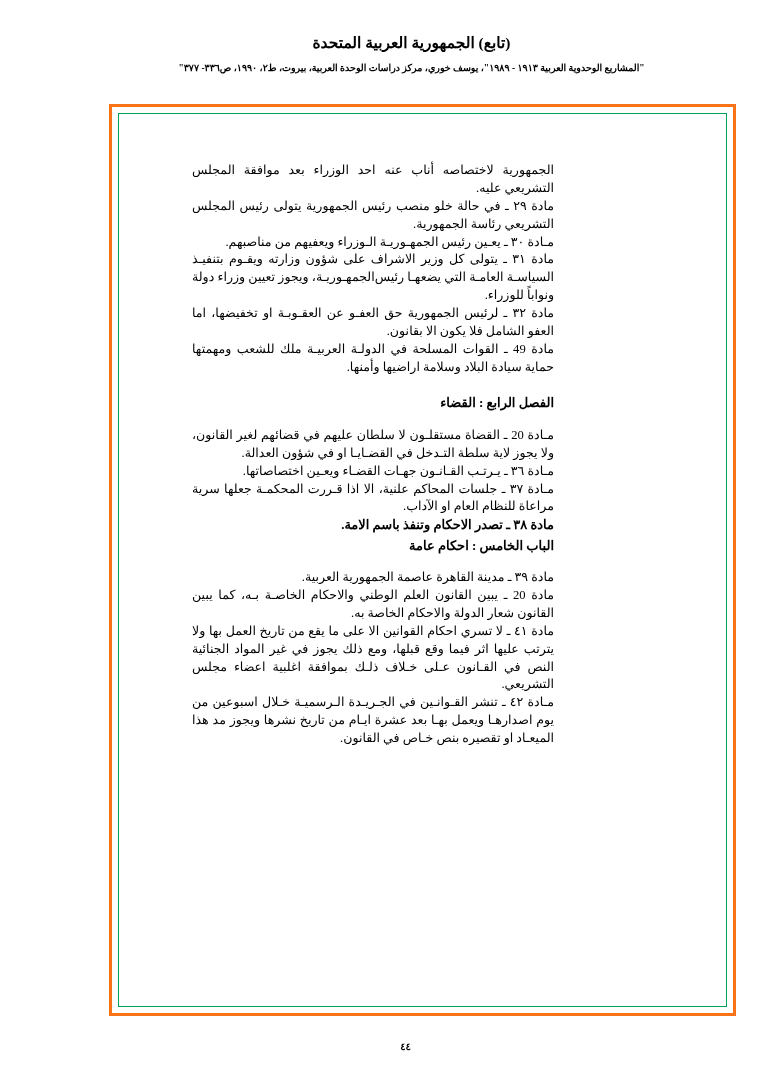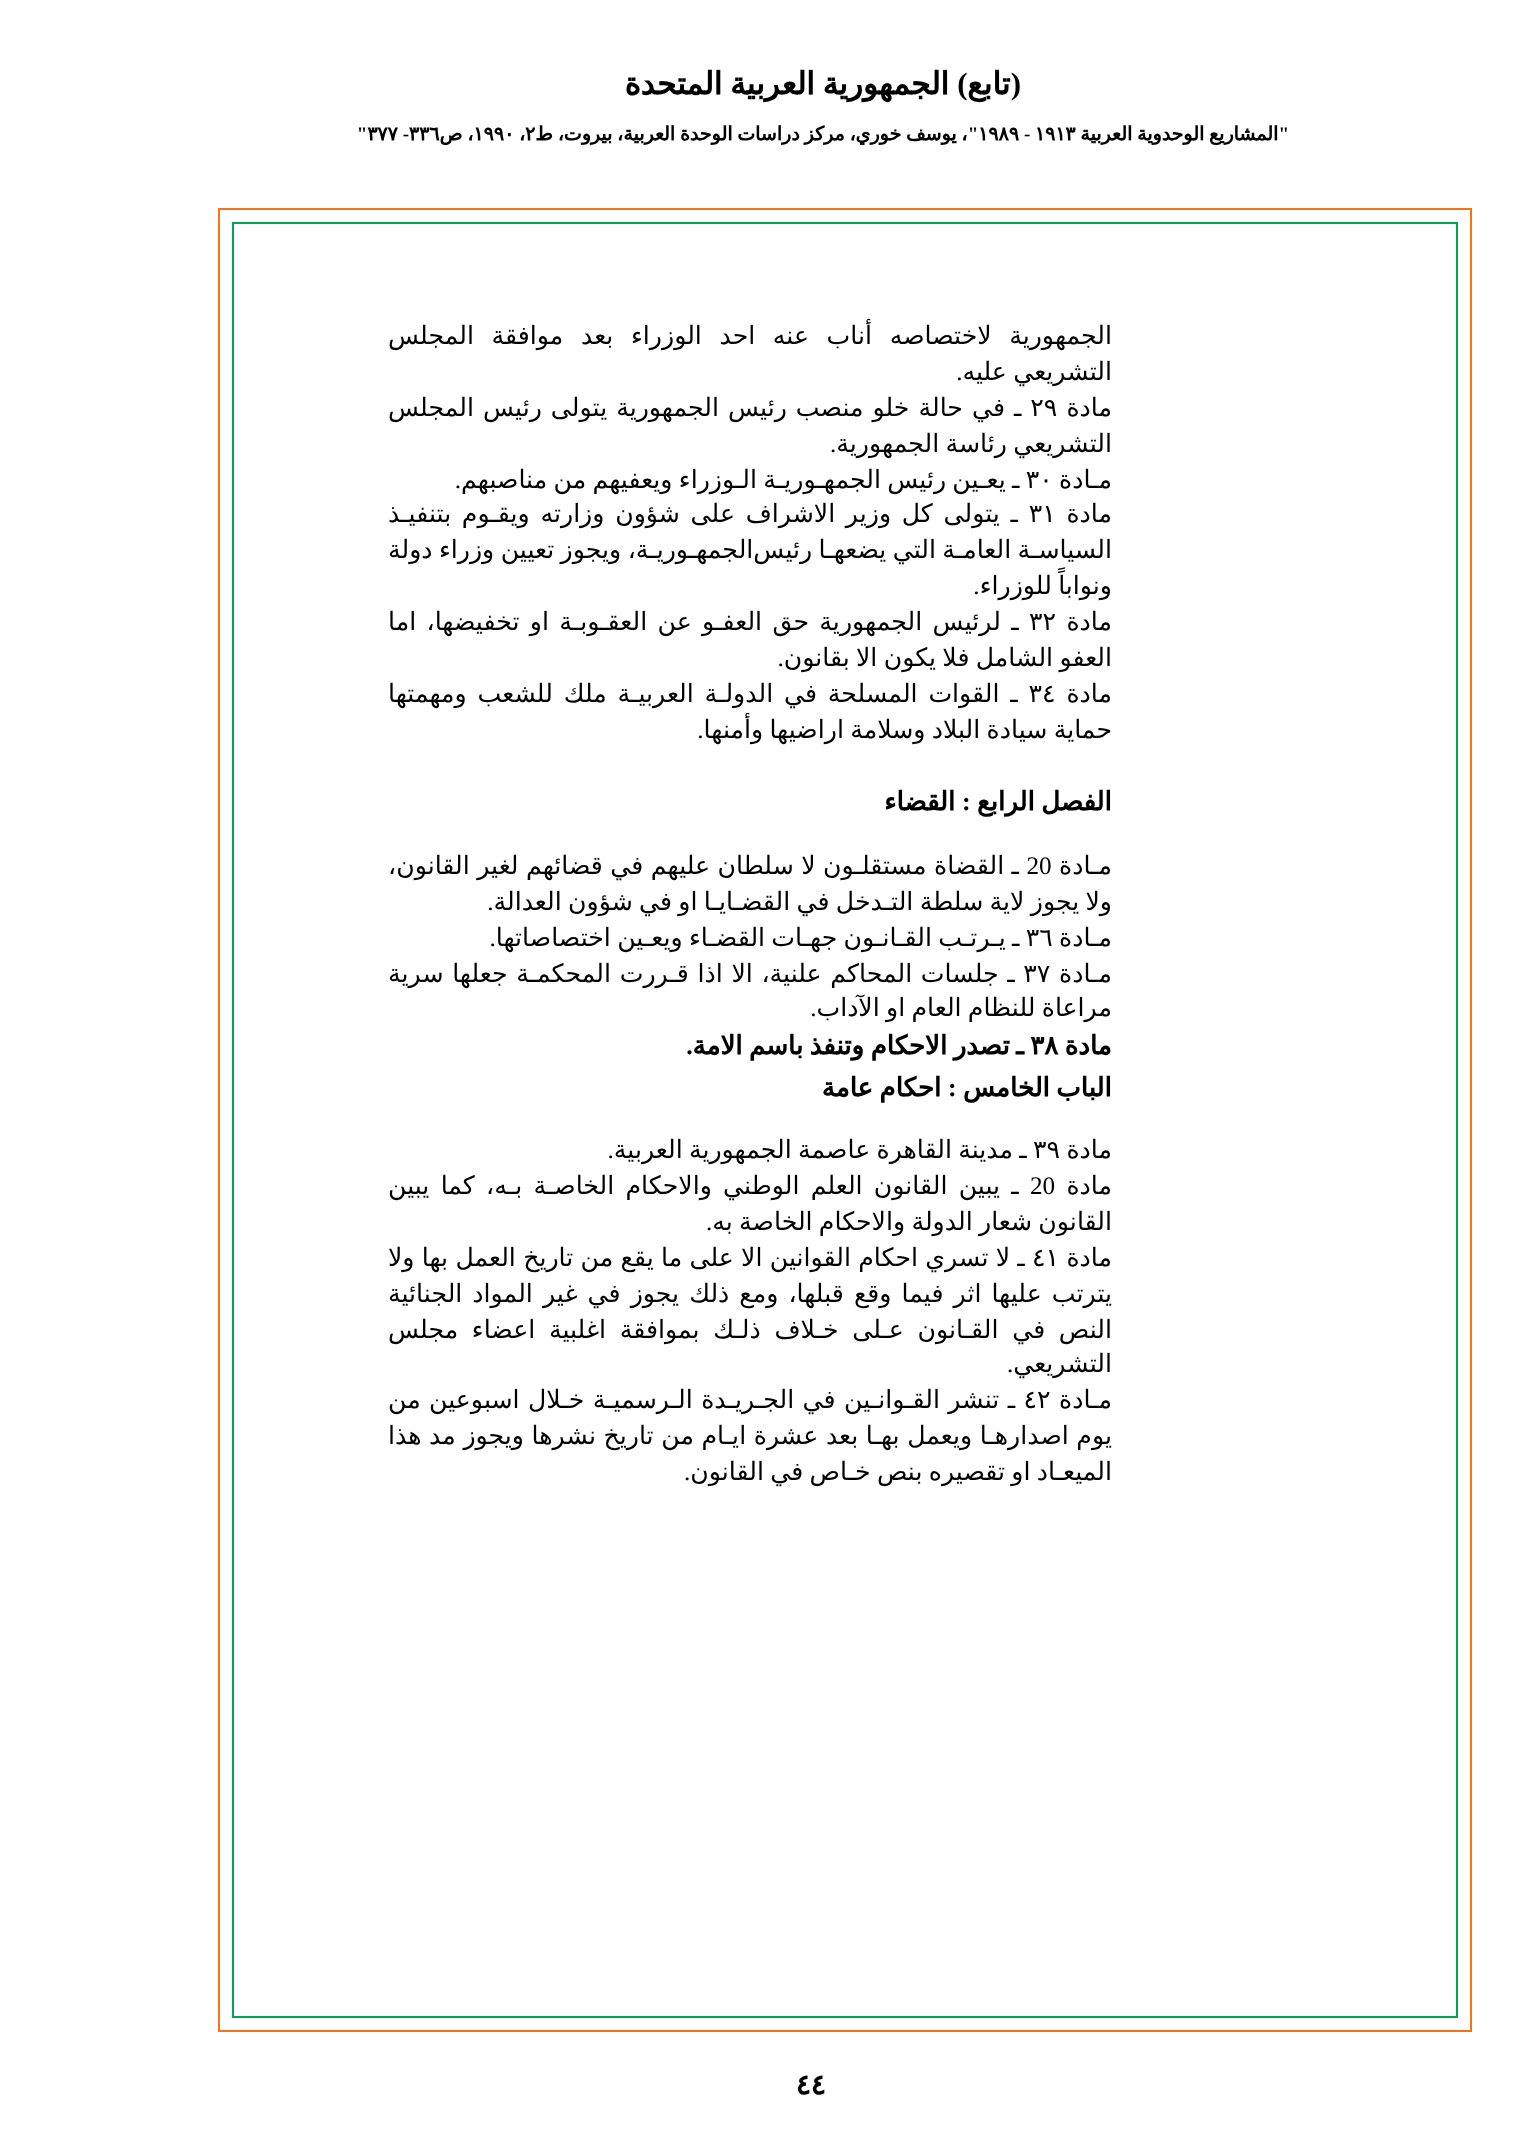--- a/index.html
+++ b/index.html
@@ -36,21 +36,21 @@
     font-weight: bold;
     margin-top: 9px;
     line-height: 1.3;
   }
   .frame {
     position: absolute;
     top: 104px;
     right: 22px;
     left: 22px;
     bottom: 62px;
-    border: 1px solid #f97316;
+    border: 3px solid #f97316;
     box-sizing: border-box;
     background: #ffffff;
     margin-left: 22px;
   }
   .frame-inner {
     position: absolute;
     top: 6px;
     right: 6px;
     left: 6px;
     bottom: 6px;
@@ -87,21 +87,21 @@
     font-weight: bold;
     font-size: 13px;
     margin: 2px 0 14px 0 !important;
   }
   .footer {
     position: absolute;
     bottom: 26px;
     left: 0;
     right: 12px;
     text-align: center;
-    font-size: 14px;
+    font-size: 10px;
     font-weight: bold;
   }
 </style>
 </head>
 <body>
 
 <div class="page">
 
   <div class="header">
     <div class="title">(تابع) الجمهورية العربية المتحدة</div>
@@ -111,21 +111,21 @@
   <div class="frame">
     <div class="frame-inner">
 
       <div class="content">
 
         <p class="j">الجمهورية لاختصاصه أناب عنه احد الوزراء بعد موافقة المجلس التشريعي عليه.</p>
         <p class="j">مادة ٢٩ ـ في حالة خلو منصب رئيس الجمهورية يتولى رئيس المجلس التشريعي رئاسة الجمهورية.</p>
         <p class="j">مـادة ٣٠ ـ يعـين رئيس الجمهـوريـة الـوزراء ويعفيهم من مناصبهم.</p>
         <p class="j">مادة ٣١ ـ يتولى كل وزير الاشراف على شؤون وزارته ويقـوم بتنفيـذ السياسـة العامـة  التي يضعهـا رئيس‌الجمهـوريـة، ويجوز تعيين وزراء دولة ونواباً للوزراء.</p>
         <p class="j">مادة ٣٢ ـ لرئيس الجمهورية حق العفـو عن العقـوبـة او تخفيضها، اما العفو الشامل فلا يكون الا بقانون.</p>
-        <p class="j">مادة ٣٤ ـ القوات المسلحة في الدولـة العربيـة ملك للشعب ومهمتها حماية سيادة البلاد وسلامة اراضيها وأمنها.</p>
+        <p class="j">مادة 49 ـ القوات المسلحة في الدولـة العربيـة ملك للشعب ومهمتها حماية سيادة البلاد وسلامة اراضيها وأمنها.</p>
 
         <p class="heading">الفصل الرابع : القضاء</p>
 
         <p class="j">مـادة 20 ـ القضاة مستقلـون لا سلطان عليهم في قضائهم لغير القانون، ولا يجوز لاية سلطة التـدخل في القضـايـا او في شؤون العدالة.</p>
         <p class="j">مـادة ٣٦ ـ يـرتـب القـانـون جهـات القضـاء ويعـين اختصاصاتها.</p>
         <p class="j">مـادة ٣٧ ـ جلسات المحاكم علنية، الا اذا قـررت المحكمـة جعلها سرية مراعاة للنظام العام او الآداب.</p>
 
         <p class="heading2" style="margin:0 0 0 0 !important;">مادة ٣٨ ـ تصدر الاحكام وتنفذ باسم الامة.</p>
 
         <p class="heading2">الباب الخامس : احكام عامة</p>

